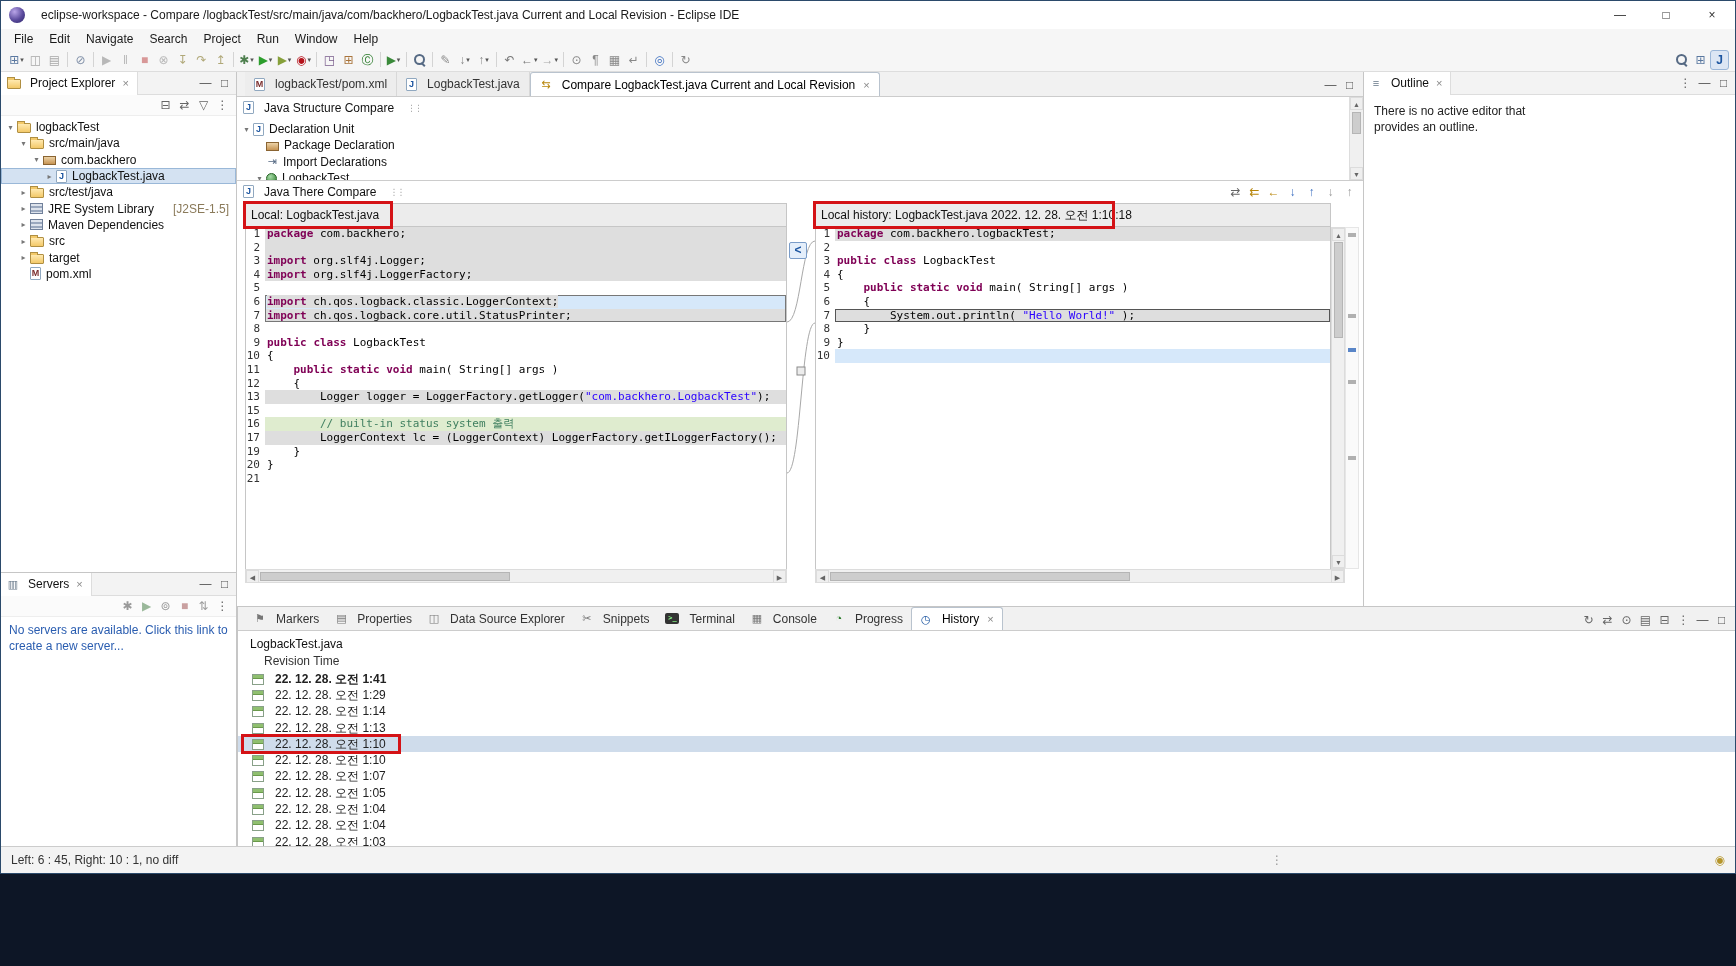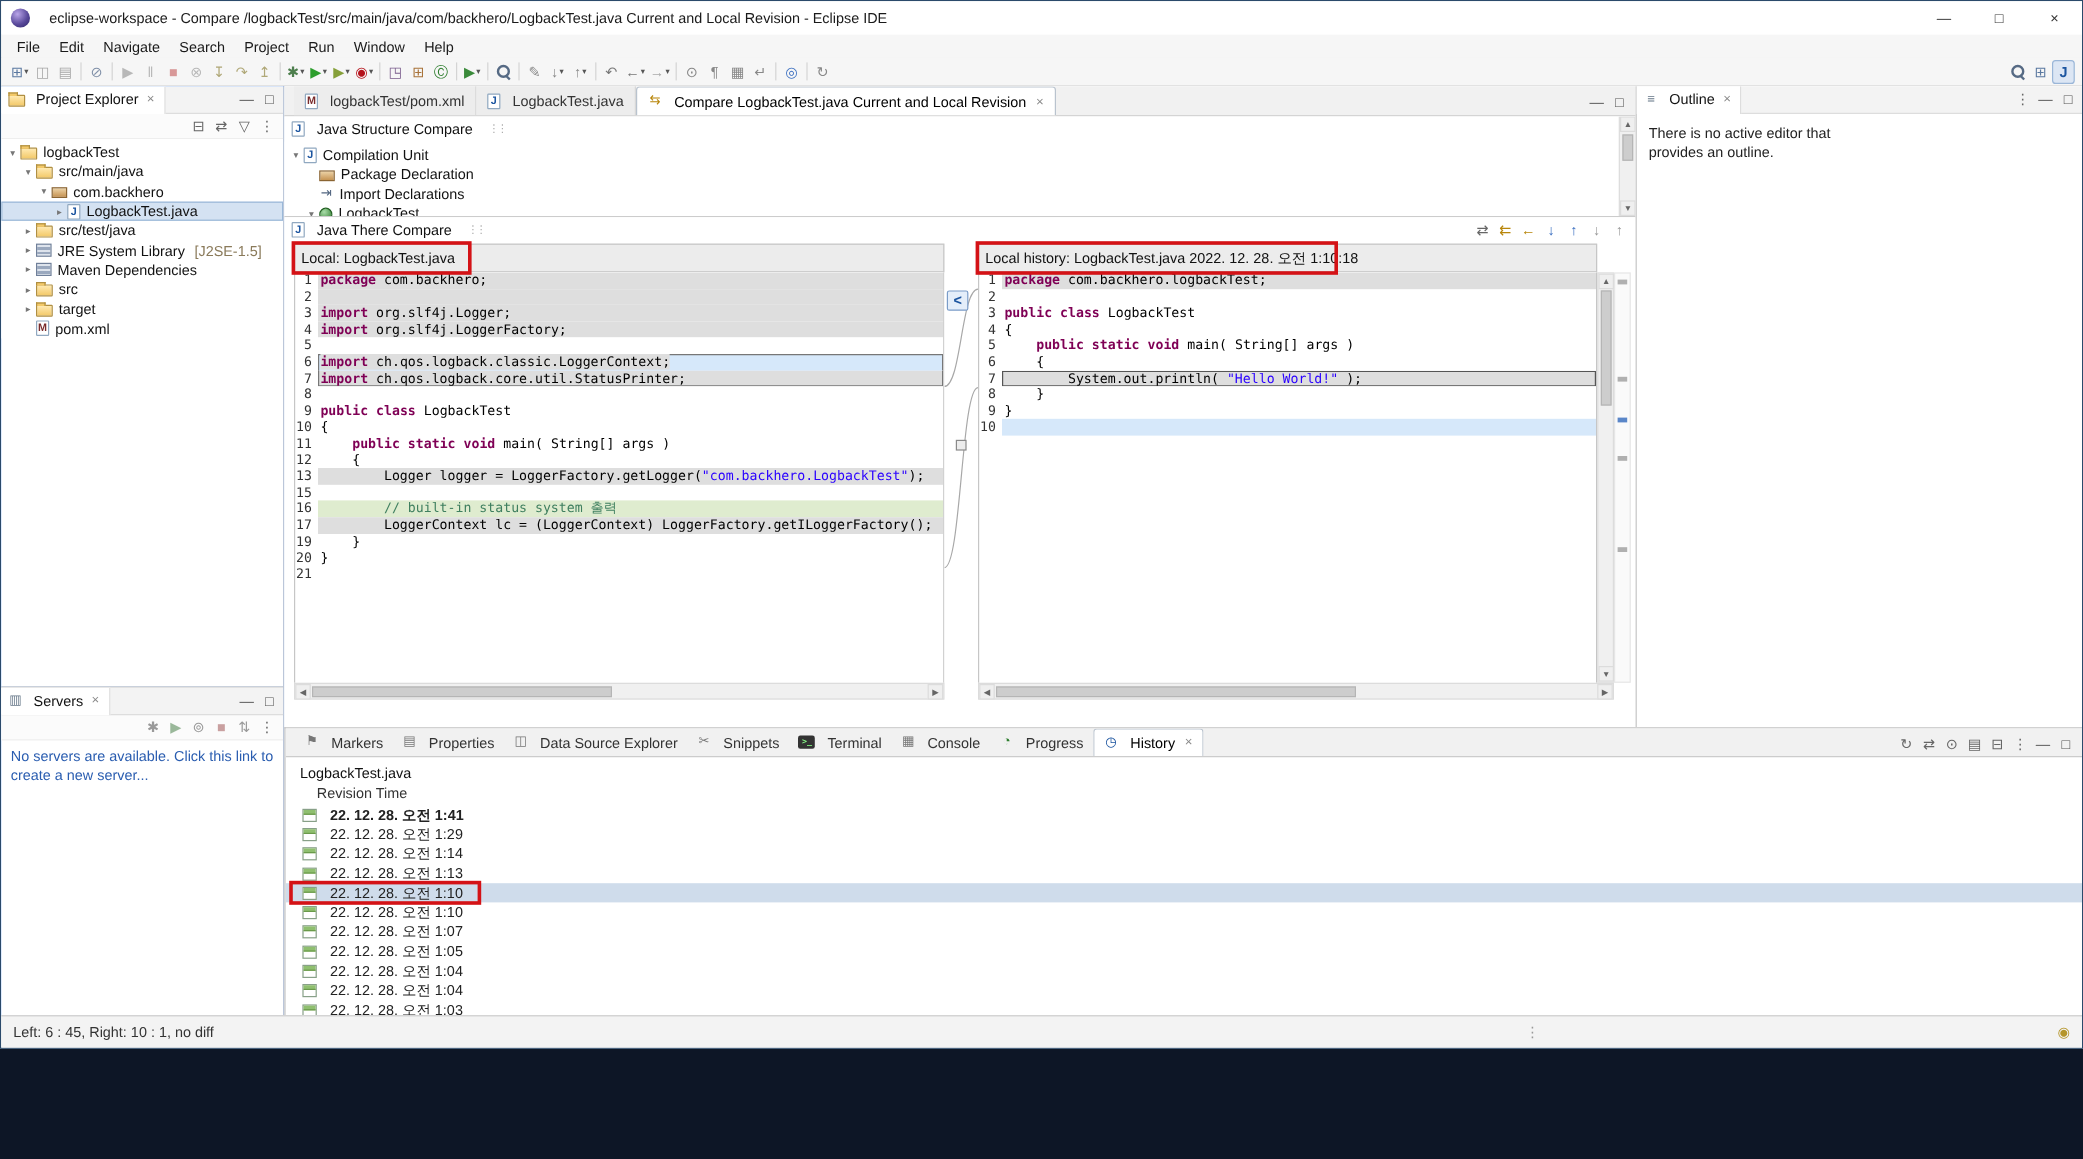--- a/index.html
+++ b/index.html
@@ -21,37 +21,37 @@
 .tb-btn.active{background:#dce6f4;border:1px solid #9ab6d8;font-weight:bold}
 .tb-glyph{font-size:12px;line-height:1}
 .tb-caret{font-size:7px;color:#555;margin-left:1px}
 .tb-sep{width:1px;height:15px;background:#d4d4d4;margin:0 3px}
 .icon-search{position:relative;width:13px;height:13px;display:inline-block}
 .icon-search::before{content:"";position:absolute;left:1px;top:1px;width:7px;height:7px;border:2px solid #566a84;border-radius:50%}
 .icon-search::after{content:"";position:absolute;left:9px;top:9px;width:5px;height:2px;background:#566a84;transform:rotate(45deg);transform-origin:0 0}
 
 
 .app-body{position:absolute;top:71px;left:0;right:0;height:774px;background:#f2f2f2}
-.left-col{position:absolute;left:0;top:0;width:236px;height:774px;background:#3b82f6;border-right:1px solid #c6c6c6}
+.left-col{position:absolute;left:0;top:0;width:236px;height:774px;background:#86efac;border-right:1px solid #c6c6c6}
 .pe-panel{position:absolute;top:0;left:0;right:0;height:500px;overflow:hidden;background:#fff}
 .servers-panel{position:absolute;top:500px;left:0;right:0;height:274px;border-top:1px solid #c6c6c6;overflow:hidden;background:#fff}
 .view-header{height:23px;background:#f3f3f3;border-bottom:1px solid #ddd;display:flex;align-items:center;position:relative}
 .view-tab{display:flex;align-items:center;gap:4px;height:23px;padding:0 8px 0 6px;background:#fff;border-right:1px solid #ddd;color:#111}
 .tab-close{color:#888;font-size:11px;margin-left:3px}
 .vh-icons{margin-left:auto;display:flex;align-items:center;padding-right:2px}
 .view-toolbar{height:21px;background:#fbfbfb;border-bottom:1px solid #eee;display:flex;align-items:center;justify-content:flex-end;padding-right:4px}
 
 
 .tree{padding-top:3px;background:#fff}
 .tree-row{height:16.3px;display:flex;align-items:center;white-space:nowrap}
 .tree-row.selected{background:#d4e2f2;outline:1px solid #9ab8d8;outline-offset:-1px}
 .tw-arrow{width:13px;flex:none;text-align:center;color:#777;font-size:8px}
 .ico{flex:none;margin-right:5px;display:inline-block}
 .tree-label{color:#111}
-.tree-detail{color:#8a7a5a;margin-left:8px}
+.tree-detail{color:#8a7a5a;margin-left:19px}
 .fico{width:11px;height:13px;background:#fff;border:1px solid #90a8c0;border-radius:1px;font-weight:bold;font-size:9px;line-height:11px;text-align:center}
 .folico{width:14px;height:10px;background:linear-gradient(#ffe9b0,#f3c969);border:1px solid #b08f42;border-radius:1px;position:relative;margin-top:2px}
 .folico::before{content:"";position:absolute;top:-3px;left:-1px;width:6px;height:2px;background:#f3c969;border:1px solid #b08f42;border-bottom:none}
 .pkgico{width:13px;height:9px;background:linear-gradient(#ecd2a6,#c69454);border:1px solid #8a6432;margin-top:2px}
 .libico{width:13px;height:11px;background:repeating-linear-gradient(180deg,#dde3ec 0 2px,#9aa8be 2px 4px);border:1px solid #70809a}
 .clsico{width:11px;height:11px;border-radius:50%;background:radial-gradient(circle at 35% 30%,#a8dca8,#2f7d2f);border:1px solid #256325}
 .gico{font-size:11px;line-height:13px;color:#666;text-align:center;min-width:12px}
 .histico{width:12px;height:11px;background:#fff;border:1px solid #88a088}
 .histico::before{content:"";display:block;height:3px;background:#8fbf6f;border-bottom:1px solid #6a9a4a}
 .termico{width:14px;height:11px;background:#333;border-radius:2px;color:#8f8;font-family:"DejaVu Sans Mono",monospace;font-weight:bold;font-size:7px;line-height:11px;text-align:center}
@@ -448,21 +448,21 @@
       <div class="struct">
         <div class="sec-header" id="structHeader">
             <span class="ico fico" style="color: rgb(28, 85, 160);">J</span>
             <span class="sec-title">Java Structure Compare</span>
             <span class="handle">⋮⋮</span>
           </div>
         <div class="tree" id="structTree">
             <div class="tree-row" style="padding-left: 3px;">
               <span class="tw-arrow">▾</span>
               <span class="ico fico" style="color: rgb(28, 85, 160);">J</span>
-              <span class="tree-label">Compilation Unit</span>
+              <span class="tree-label">Declaration Unit</span>
             </div>
             <div class="tree-row" style="padding-left: 16px;">
               <span class="tw-arrow"></span>
               <span class="ico pkgico"></span>
               <span class="tree-label">Package Declaration</span>
             </div>
             <div class="tree-row" style="padding-left: 16px;">
               <span class="tw-arrow"></span>
               <span class="ico gico" style="color: rgb(86, 106, 132);">⇥</span>
               <span class="tree-label">Import Declarations</span>

